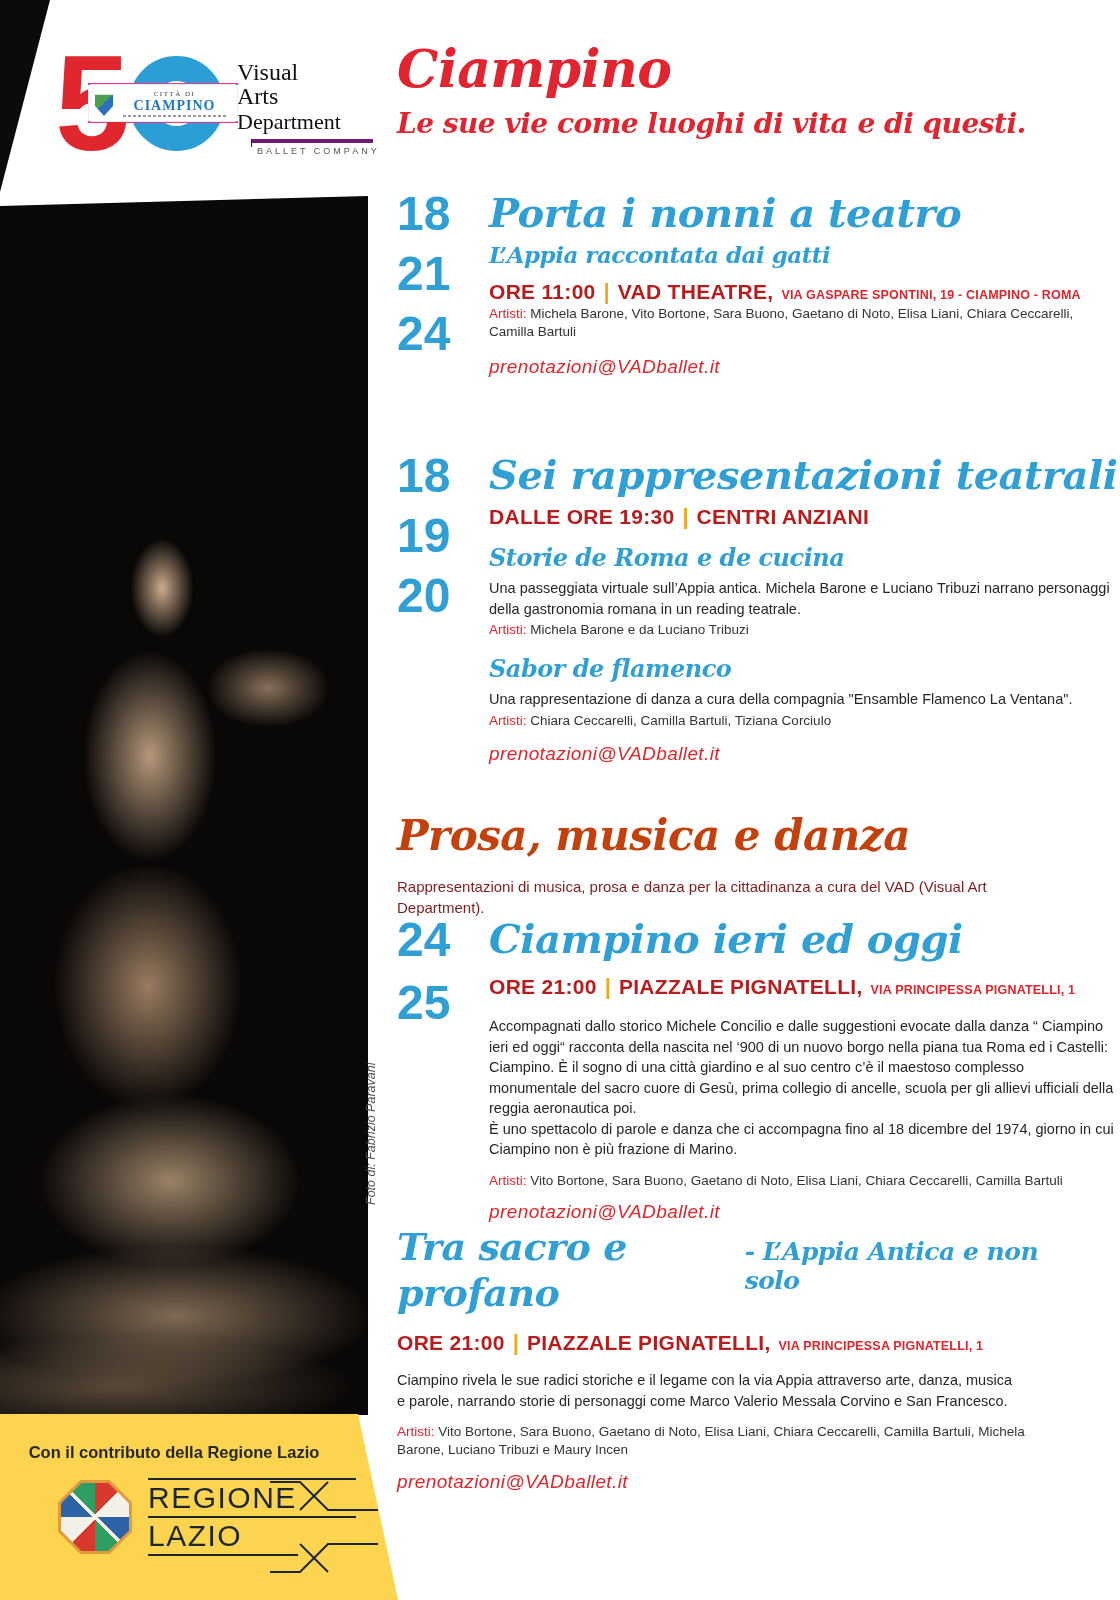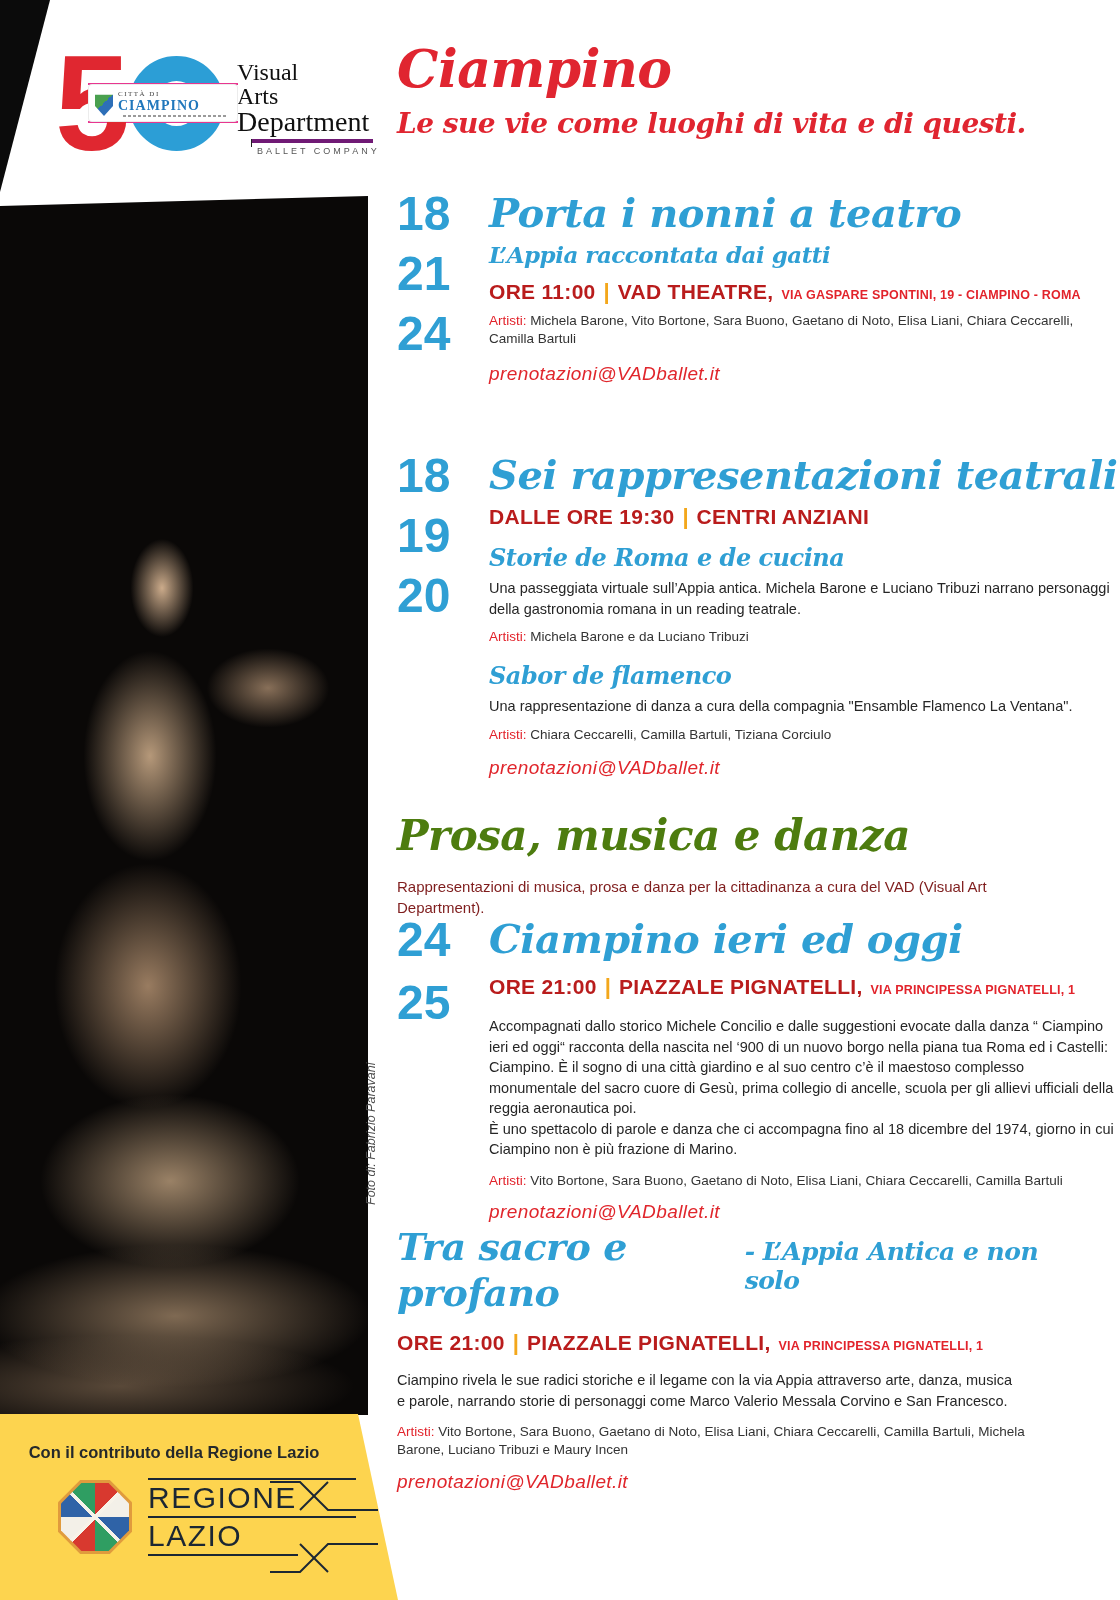--- a/index.html
+++ b/index.html
@@ -27,30 +27,30 @@
   .logo50{position:absolute;left:55px;top:55px;width:190px;height:120px}
   .five{position:absolute;left:0;top:0;font:700 135px/97px "Liberation Sans",sans-serif;color:#e02730;z-index:3}
   .zero{position:absolute;left:74px;top:1px;width:95px;height:95px;border:25px solid #2c9ed6;border-radius:50%;z-index:1}
   .pinkline{position:absolute;height:2px;background:#e8368f;left:33px;width:150px;z-index:2}
   .pl1{top:28px}.pl2{top:66px}
   .badge{position:absolute;left:34px;top:30px;width:148px;height:36px;background:#fff;border-radius:3px;
          box-shadow:0 0 0 1px #ececec;display:flex;align-items:center;padding:2px 6px;gap:5px;z-index:4}
   .crest{width:18px;height:26px;position:relative;background:linear-gradient(135deg,#49a04f 0 50%,#2d6fb8 50% 100%);
          clip-path:polygon(0 18%,100% 18%,100% 62%,50% 100%,0 62%)}
   .crest::before{content:"";position:absolute;left:3px;top:0;width:12px;height:4px;background:#d4a531}
-  .btxt{flex:1;}
+  .btxt{flex:1;text-align:center}
   .citta{font:400 7px/8px "Liberation Serif",serif;letter-spacing:1.5px;color:#444}
   .cname{font:700 14px/15px "Liberation Serif",serif;letter-spacing:1px;color:#2077bc}
   .bsub{margin:2px auto 0;width:92%;height:2px;
         background:repeating-linear-gradient(90deg,#9a9a9a 0 3px,transparent 3px 5px)}
 
   
   .vad{position:absolute;left:237px;top:60px;color:#101010}
   .vadl{font:400 24px/24px "Liberation Serif",serif}
-  .vadl3{font-size:28px;line-height:27px}
+  .vadl3{font-size:22px;line-height:27px}
   .vadsub{margin:4px 0 0 14px;border-top:4px solid #701a75;padding:3px 0 0 6px;width:122px;position:relative;
           font:400 9px/10px "Liberation Sans",sans-serif;letter-spacing:3px;color:#555;white-space:nowrap}
   .vadsub::before{content:"";position:absolute;left:0;top:-4px;width:1px;height:8px;background:#222}
 
   
   .script{font-family:"DejaVu Serif",serif;font-style:italic;font-weight:700;letter-spacing:-.5px}
   .main-title{position:absolute;left:397px;top:40px;font-size:52px;line-height:58px;color:#e02530}
   .main-sub{position:absolute;left:397px;top:106px;font-size:28px;line-height:36px;color:#e02530}
 
   
@@ -62,28 +62,28 @@
   .etitle{font-size:40px;line-height:46px;color:#2f9fd4}
   .trow{display:flex;align-items:baseline;gap:10px}
   .trow .etitle{font-size:38px}
   .esuffix{font-size:25px;color:#2f9fd4}
   .esub{font-size:23px;line-height:28px;color:#2f9fd4;margin-top:5px}
   .when{margin-top:12px;display:flex;align-items:baseline;gap:8px;white-space:nowrap}
   .time,.venue{font:800 21px/22px "Liberation Sans",sans-serif;color:#b91c1c;letter-spacing:.3px}
   .pipe{font:700 22px/22px "Liberation Sans",sans-serif;color:#f3a71b}
   .addr{font:700 12.5px/14px "Liberation Sans",sans-serif;color:#e2232b;letter-spacing:.2px}
   .bodytxt{margin-top:11px;font:400 14.5px/1.42 "Liberation Sans",sans-serif;color:#262626;max-width:627px}
-  .artists{margin-top:9px;font:400 13.5px/1.35 "Liberation Sans",sans-serif;color:#333;max-width:632px}
+  .artists{margin-top:2px;font:400 13.5px/1.35 "Liberation Sans",sans-serif;color:#333;max-width:632px}
   .alabel{color:#e2232b}
   .email{margin-top:16px;font:italic 500 19px/20px "Liberation Sans",sans-serif;color:#e0262c;letter-spacing:.4px}
   .subevent{margin-top:16px}
   .stitle{font-size:24px;line-height:28px;color:#2f9fd4}
 
   .section-head{position:absolute;left:397px;top:812px;width:655px}
-  .shead-title{font-size:42px;line-height:48px;color:#4d7c0f}
+  .shead-title{font-size:42px;line-height:48px;color:#c2410c}
   .shead-body{margin-top:16px;font:400 15px/1.4 "Liberation Sans",sans-serif;color:#7f1d1d}
 
   
   .yellow{position:absolute;left:0;top:1414px;width:410px;height:186px;background:#fdd44f;
           clip-path:polygon(0 0,358px 0,398px 186px,0 186px)}
   .contrib{position:absolute;left:0;top:28px;width:348px;text-align:center;
            font:700 16.5px/20px "Liberation Sans",sans-serif;color:#25292b}
   .rl{position:absolute;left:58px;top:64px;display:flex;align-items:center;gap:16px}
   .rl-crest{width:74px;height:74px;background:#e09b3d;position:relative;
             clip-path:polygon(30% 0,70% 0,100% 30%,100% 70%,70% 100%,30% 100%,0 70%,0 30%)}

